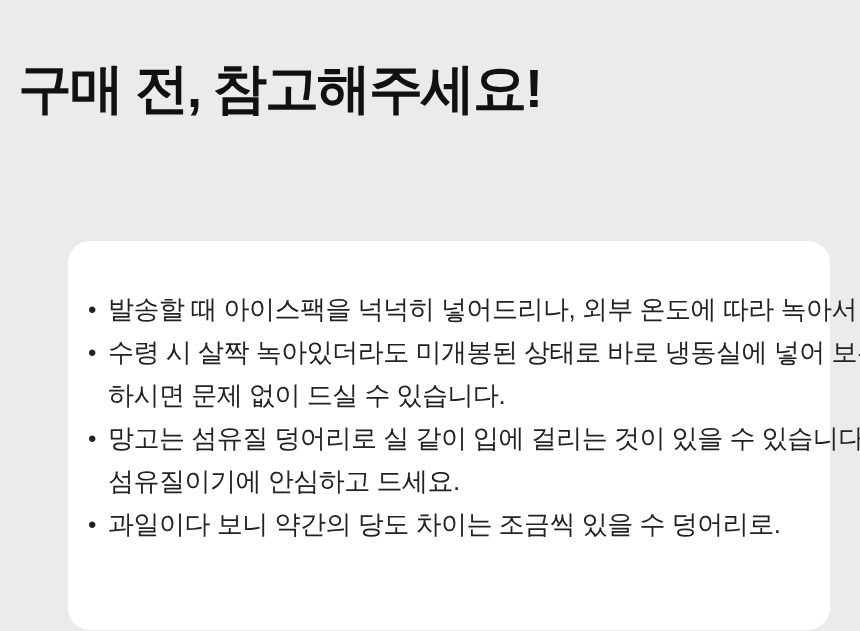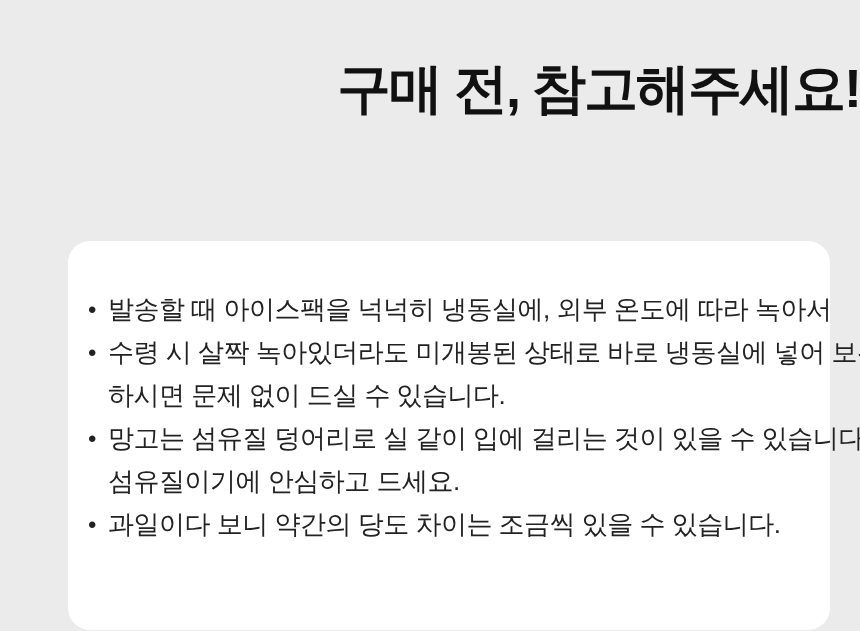--- a/index.html
+++ b/index.html
@@ -12,22 +12,22 @@
     background: #ebebeb;
     font-family: "Liberation Sans", sans-serif;
     overflow: hidden;
   }
   .page {
     width: 860px;
     height: 631px;
     position: relative;
   }
   .page-title {
-    margin: 52px 0 0 12px;
-    text-align: right;
+    margin: 52px 0 0 18px;
+    text-align: left;
     font-size: 54px;
     line-height: 72px;
     font-weight: 900;
     letter-spacing: -2px;
     color: #111111;
   }
   .notice-card {
     position: absolute;
     left: 68px;
     top: 189px;
@@ -73,21 +73,21 @@
 <div class="page">
 
   <h1 class="page-title">구매 전, 참고해주세요!</h1>
 
   <div class="notice-card">
     <ul class="notice-list">
 
       <li class="notice-item">
         <span class="bullet">•</span>
         <span class="item-text">
-          <span class="line">발송할 때 아이스팩을 넉넉히 냉동실에, 외부 온도에 따라 녹아서</span>
+          <span class="line">발송할 때 아이스팩을 넉넉히 넣어드리나, 외부 온도에 따라 녹아서</span>
         </span>
       </li>
 
       <li class="notice-item">
         <span class="bullet">•</span>
         <span class="item-text">
           <span class="line">수령 시 살짝 녹아있더라도 미개봉된 상태로 바로 냉동실에 넣어 보관</span>
           <span class="line">하시면 문제 없이 드실 수 있습니다.</span>
         </span>
       </li>
@@ -96,20 +96,20 @@
         <span class="bullet">•</span>
         <span class="item-text">
           <span class="line">망고는 섬유질 덩어리로 실 같이 입에 걸리는 것이 있을 수 있습니다.</span>
           <span class="line">섬유질이기에 안심하고 드세요.</span>
         </span>
       </li>
 
       <li class="notice-item">
         <span class="bullet">•</span>
         <span class="item-text">
-          <span class="line">과일이다 보니 약간의 당도 차이는 조금씩 있을 수 있습니다.</span>
+          <span class="line">과일이다 보니 약간의 당도 차이는 조금씩 있을 수 덩어리로.</span>
         </span>
       </li>
 
     </ul>
   </div>
 
 </div>
 
 </body></html>

